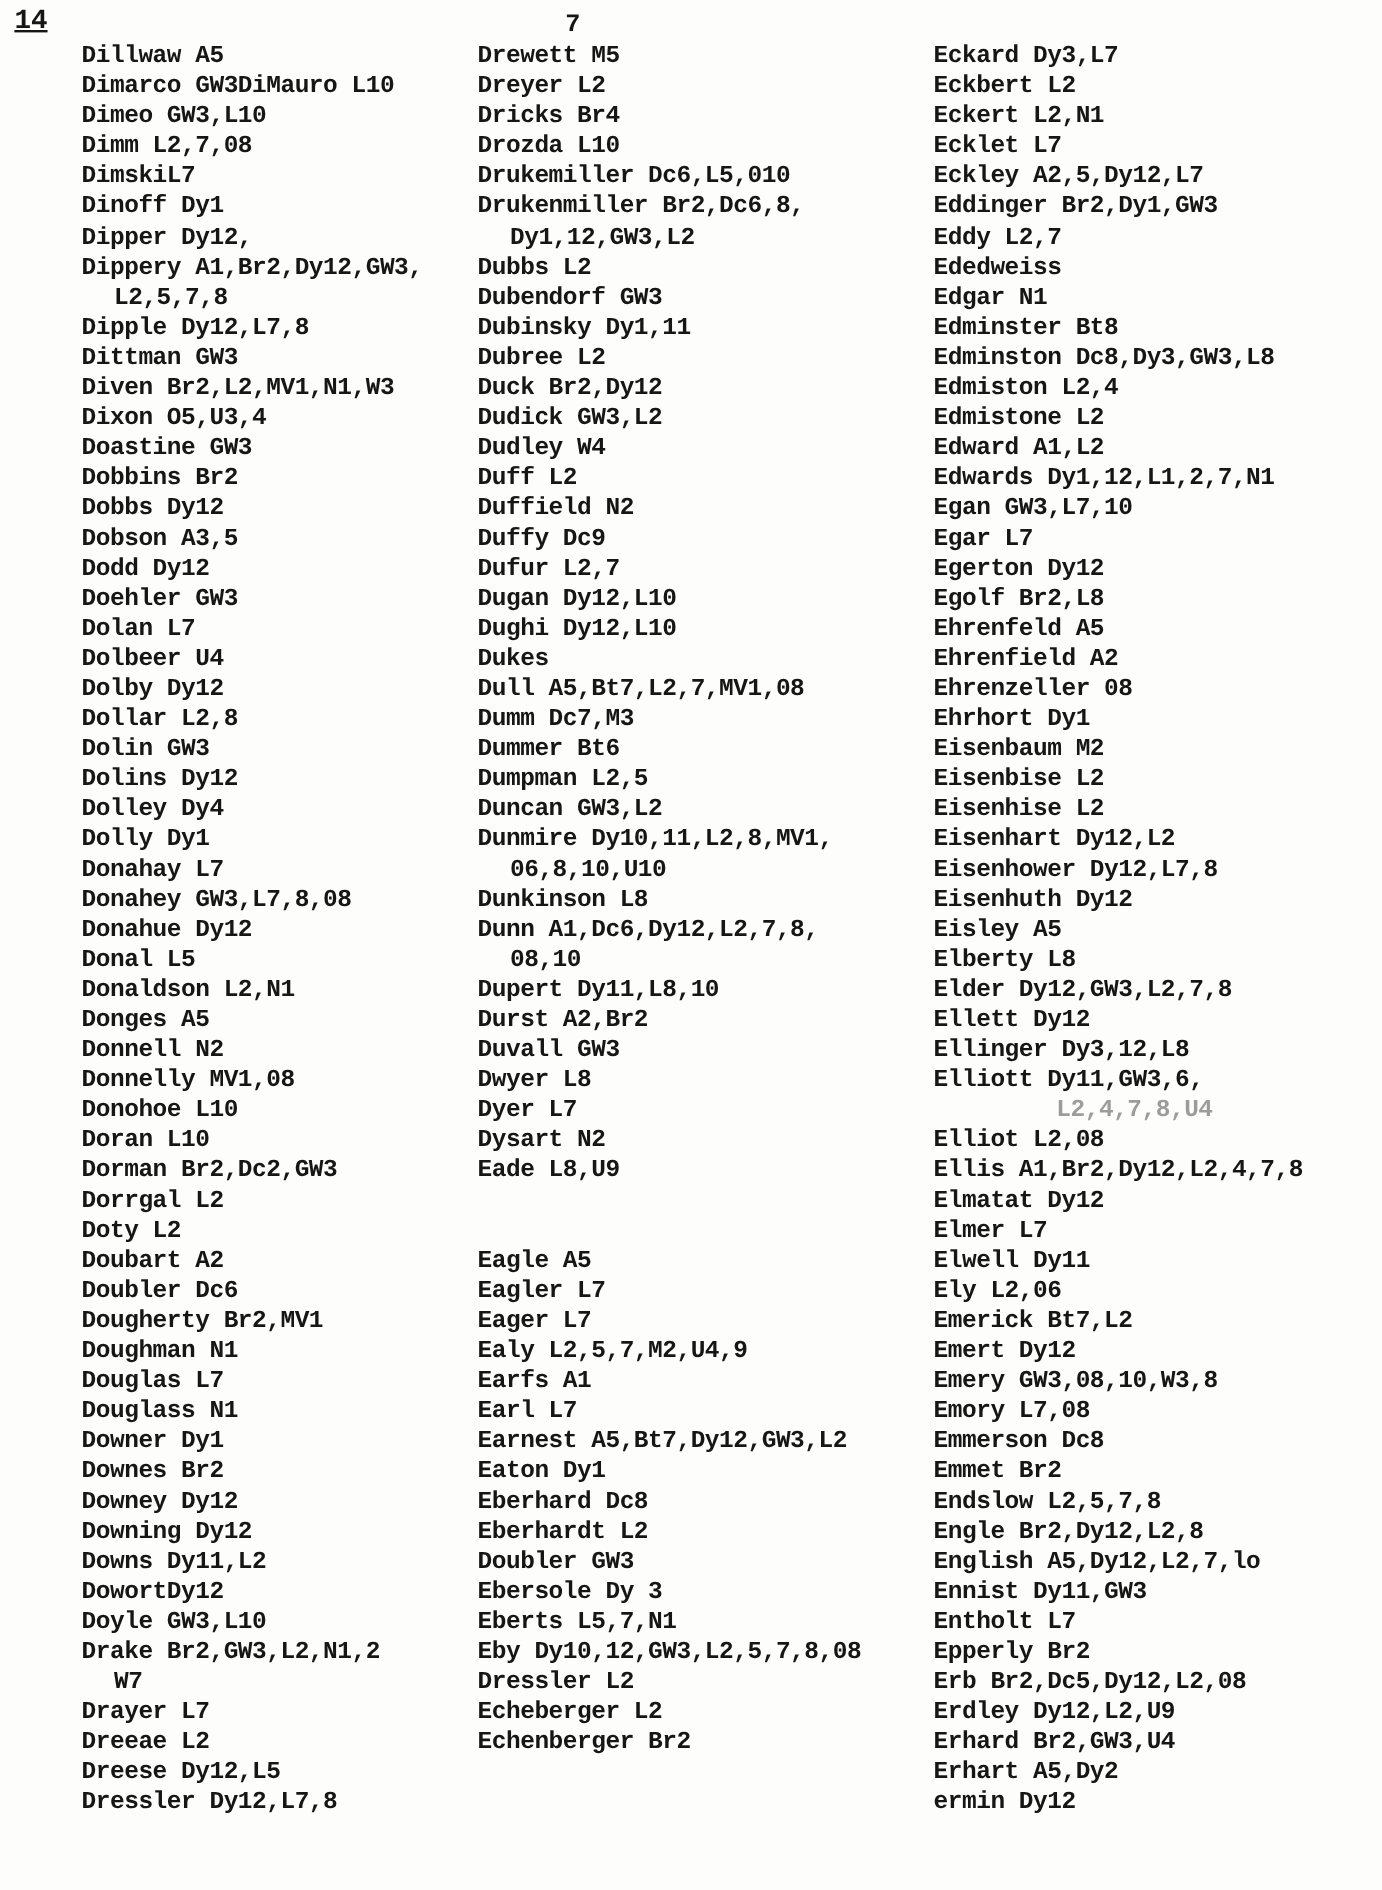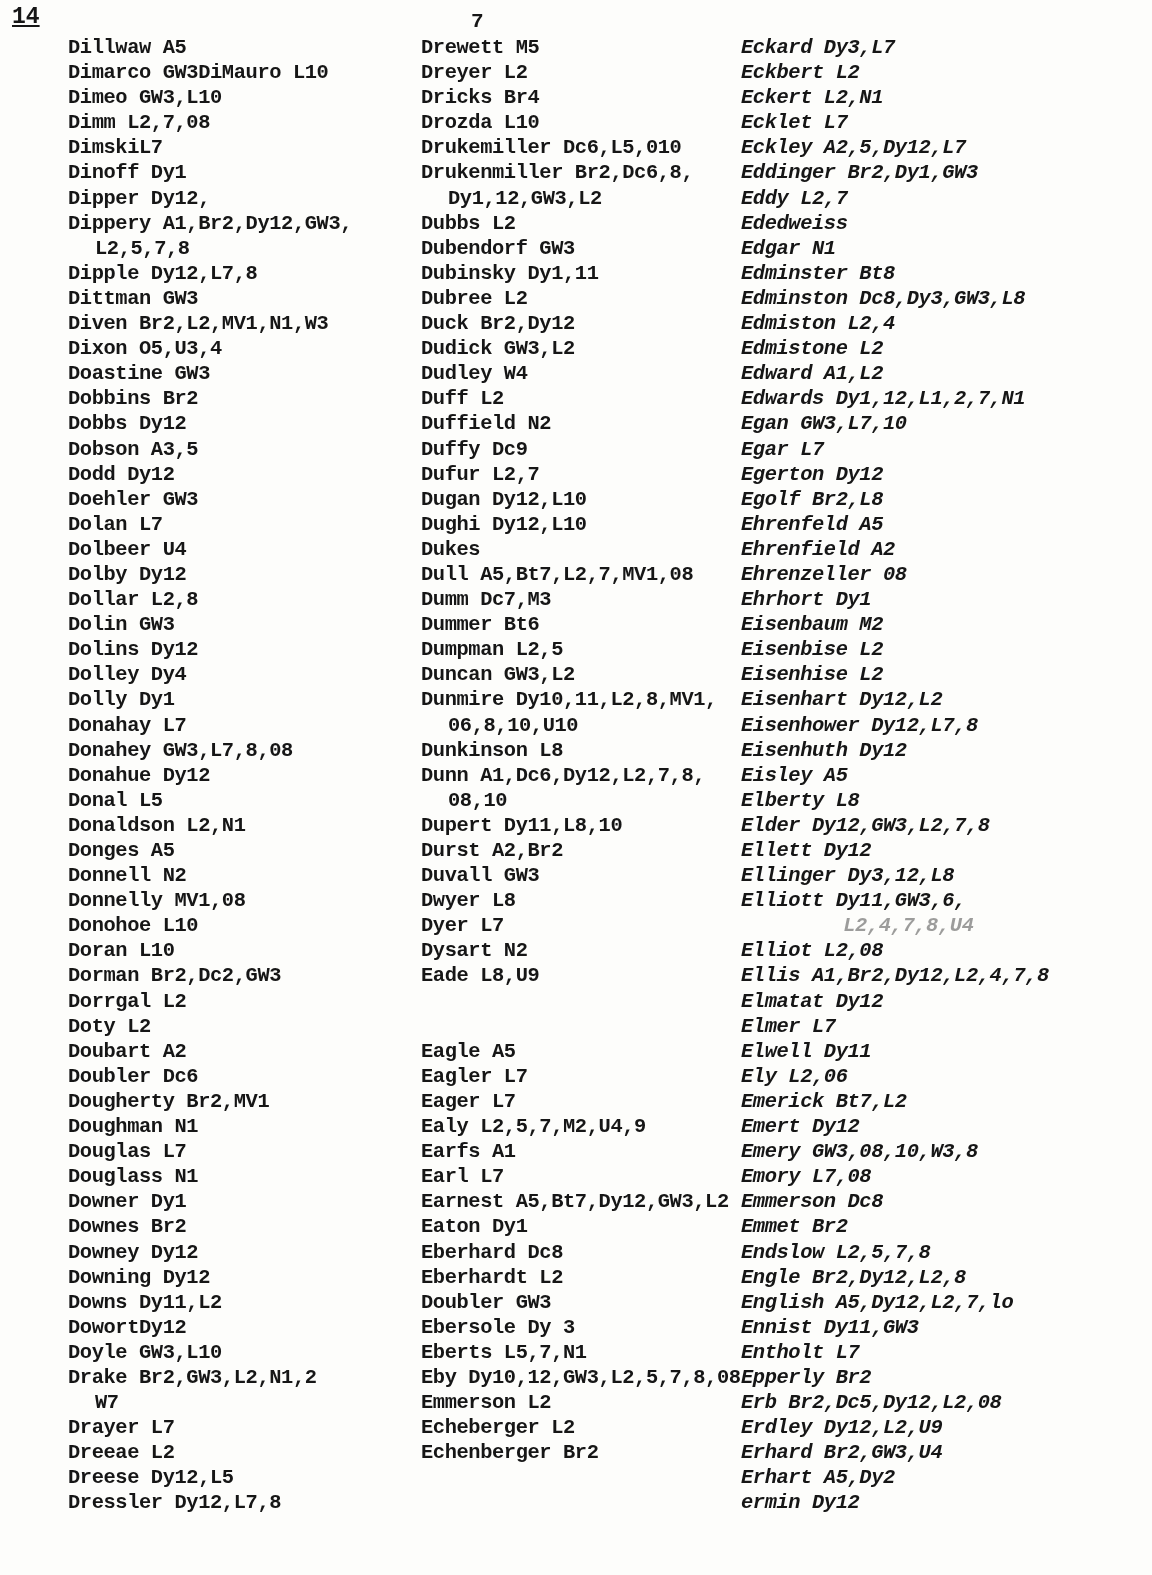--- a/index.html
+++ b/index.html
@@ -21,22 +21,22 @@
     text-decoration: underline;
   }
   .center-num {
     position: absolute;
     left: 471px;
     top: 10px;
     font-size: 21px;
   }
   .col { position: absolute; top: 35px; }
   .col-1 { left: 68px; }
-  .col-2 { left: 421px; }
-  .col-3 { left: 741px; font-style: italic; }
+  .col-2 { left: 398px; }
+  .col-3 { left: 778px; }
   .line {
     height: 25.1px;
     line-height: 25.1px;
     font-size: 20.4px;
     white-space: pre;
     letter-spacing: -0.4px;
   }
   .line.indent { padding-left: 27px; }
   .line.faded { color: rgba(22,22,22,0.42); text-align: center; }
 </style>
@@ -155,21 +155,21 @@
       <div class="line">Earfs A1</div>
       <div class="line">Earl L7</div>
       <div class="line">Earnest A5,Bt7,Dy12,GW3,L2</div>
       <div class="line">Eaton Dy1</div>
       <div class="line">Eberhard Dc8</div>
       <div class="line">Eberhardt L2</div>
       <div class="line">Doubler GW3</div>
       <div class="line">Ebersole Dy 3</div>
       <div class="line">Eberts L5,7,N1</div>
       <div class="line">Eby Dy10,12,GW3,L2,5,7,8,08</div>
-      <div class="line">Emmerson L2</div>
+      <div class="line">Dressler L2</div>
       <div class="line">Echeberger L2</div>
       <div class="line">Echenberger Br2</div>
     </div>
   <div class="col col-3">
       <div class="line">Eckard Dy3,L7</div>
       <div class="line">Eckbert L2</div>
       <div class="line">Eckert L2,N1</div>
       <div class="line">Ecklet L7</div>
       <div class="line">Eckley A2,5,Dy12,L7</div>
       <div class="line">Eddinger Br2,Dy1,GW3</div>

